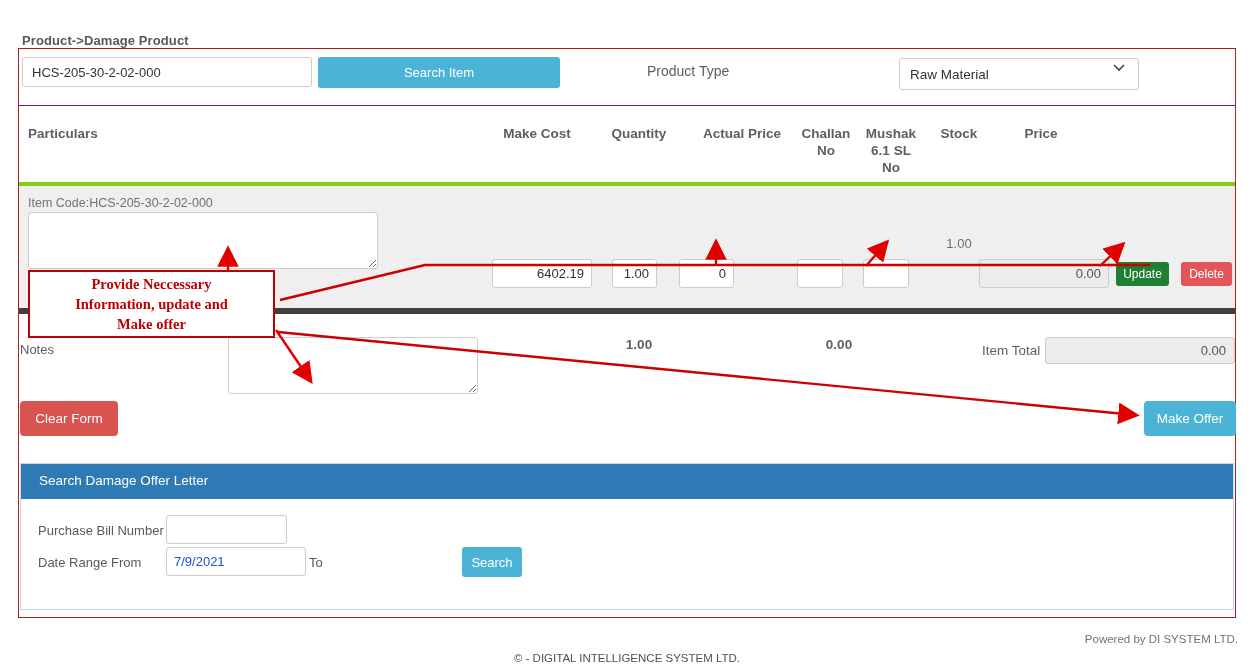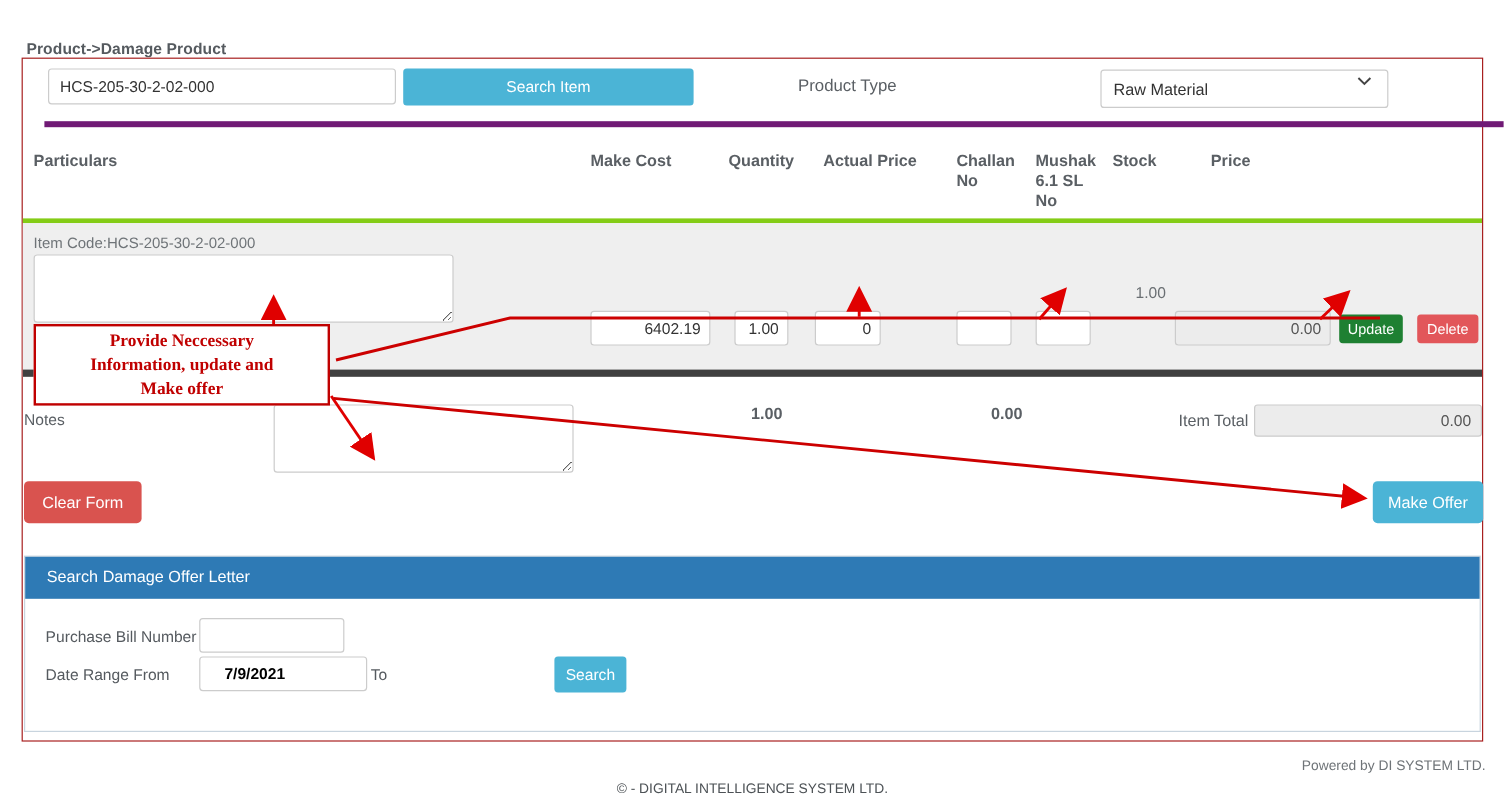--- a/index.html
+++ b/index.html
@@ -35,24 +35,24 @@
     width: 1218px;
     height: 570px;
     border: 1px solid #a82020;
     box-sizing: border-box;
     background: #ffffff;
   }
 
   
   .search-row {
     position: absolute;
-    left: 18px; top: 0;
+    left: 0; top: 0;
     width: 100%;
     height: 57px;
-    border-bottom: 5px solid #701a75;
+    border-bottom: 1px solid #701a75;
     box-sizing: border-box;
   }
   .item-code-input {
     position: absolute;
     left: 3px;
     top: 8px;
     width: 290px;
     height: 30px;
     box-sizing: border-box;
     border: 1px solid #ccc;
@@ -124,20 +124,21 @@
     height: 80px;
     border-bottom: 4px solid #84cc16;
     box-sizing: border-box;
   }
   .th {
     position: absolute;
     top: 19px;
     font-size: 13.5px;
     font-weight: bold;
     color: #5a5f64;
+    text-align: center;
     line-height: 17px;
   }
 
   
   .item-row {
     position: absolute;
     left: 0;
     top: 137px;
     width: 100%;
     height: 128px;
@@ -399,25 +400,24 @@
     position: absolute;
     left: 145px;
     top: 83px;
     width: 140px;
     height: 29px;
     box-sizing: border-box;
     border: 1px solid #ccc;
     border-radius: 3px;
     background: #fff;
     font-size: 13px;
-    padding: 0 20px;
-    color: #000000;
-    font-family: "Liberation Sans", sans-serif;
-    outline: none;
-    font-weight: bold;
+    padding: 0 7px;
+    color: #1d4ed8;
+    font-family: "Liberation Sans", sans-serif;
+    outline: none;
   }
   .to-label {
     position: absolute;
     left: 288px;
     top: 91px;
     font-size: 13px;
     color: #555a5f;
   }
   .date-to {
     position: absolute;

